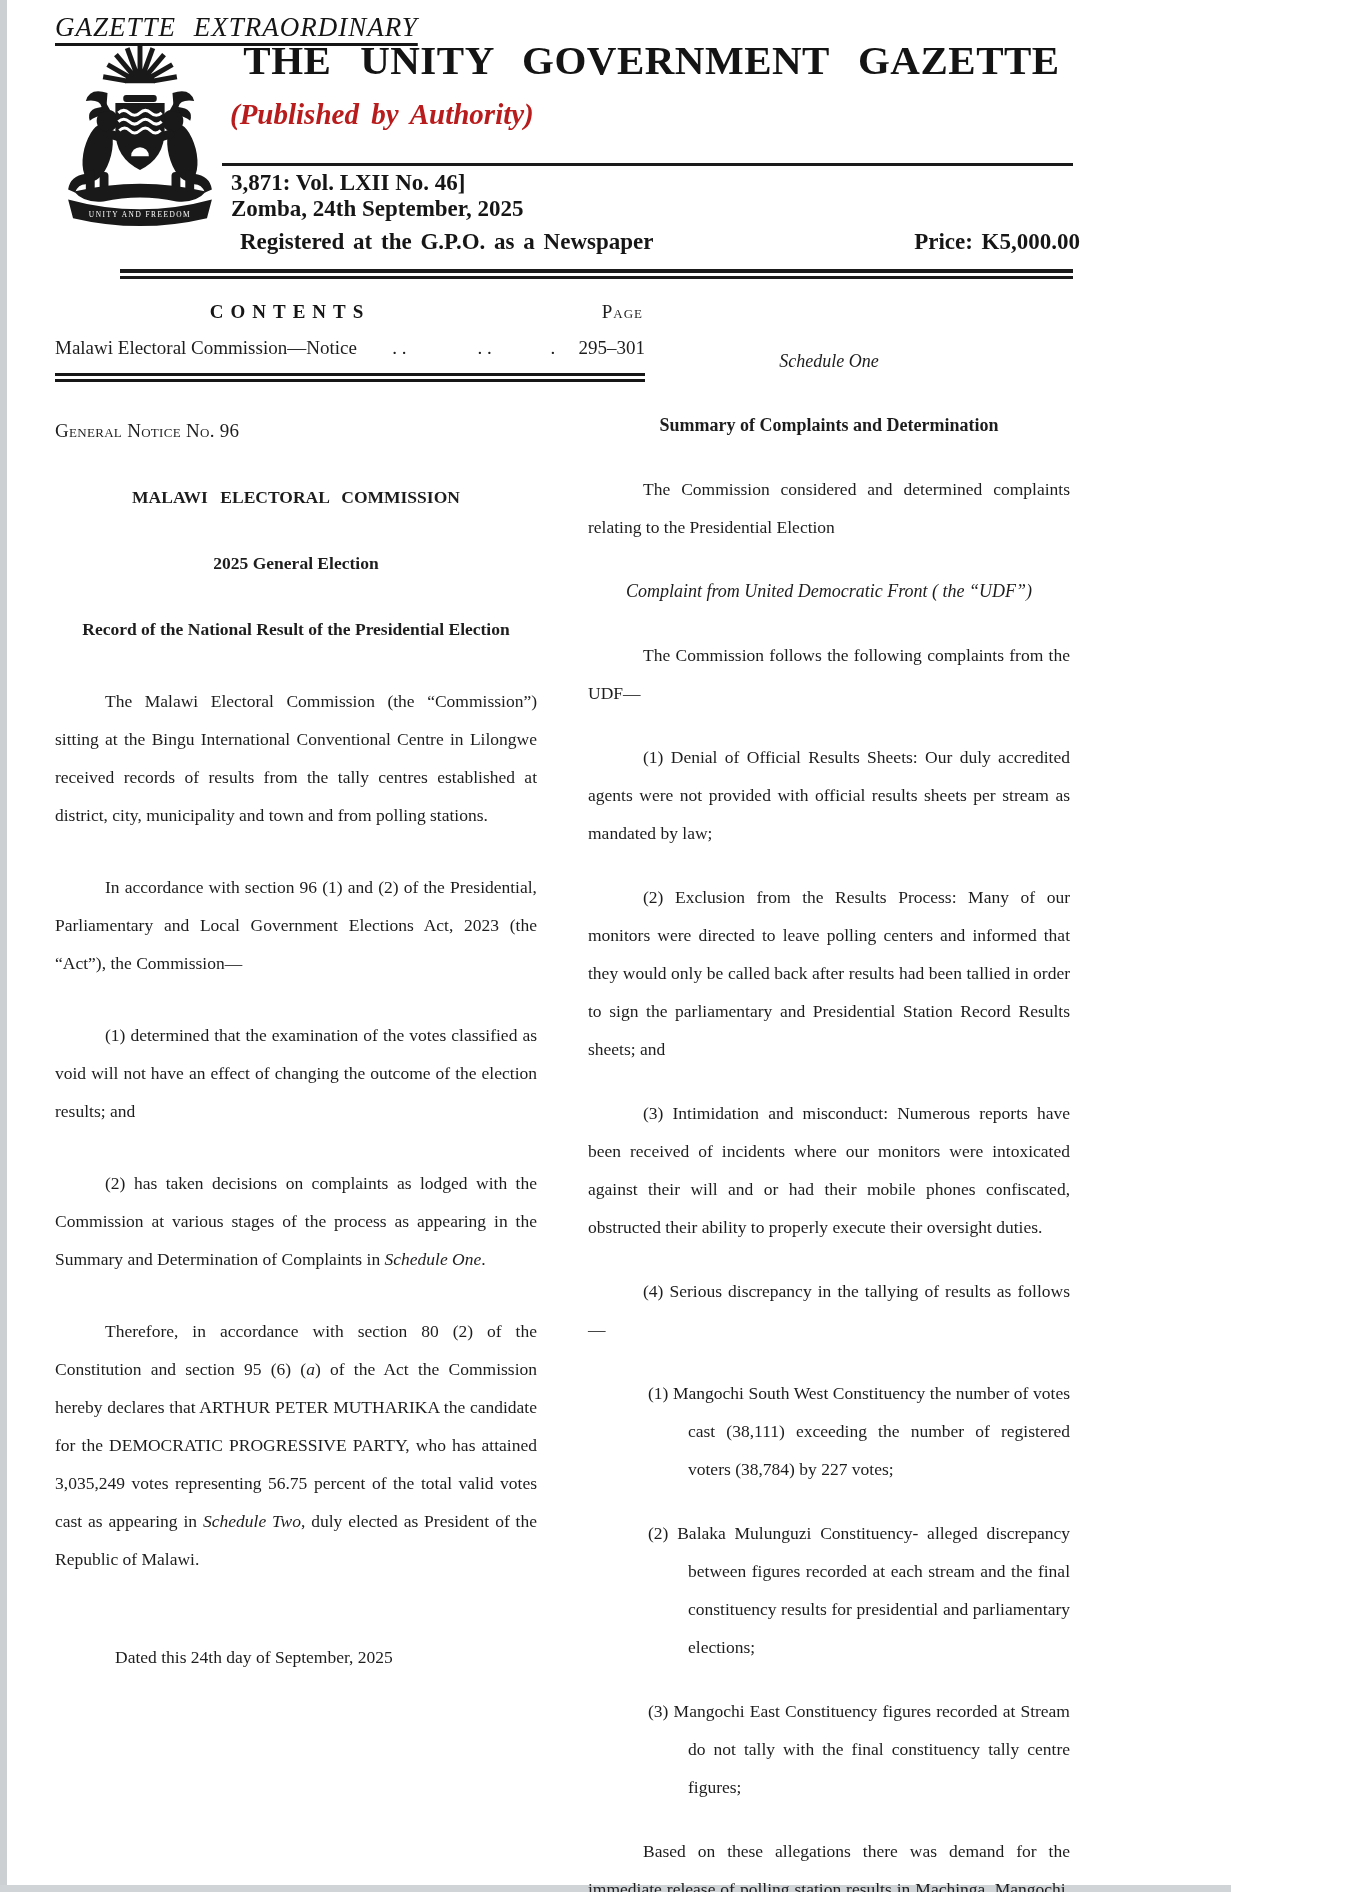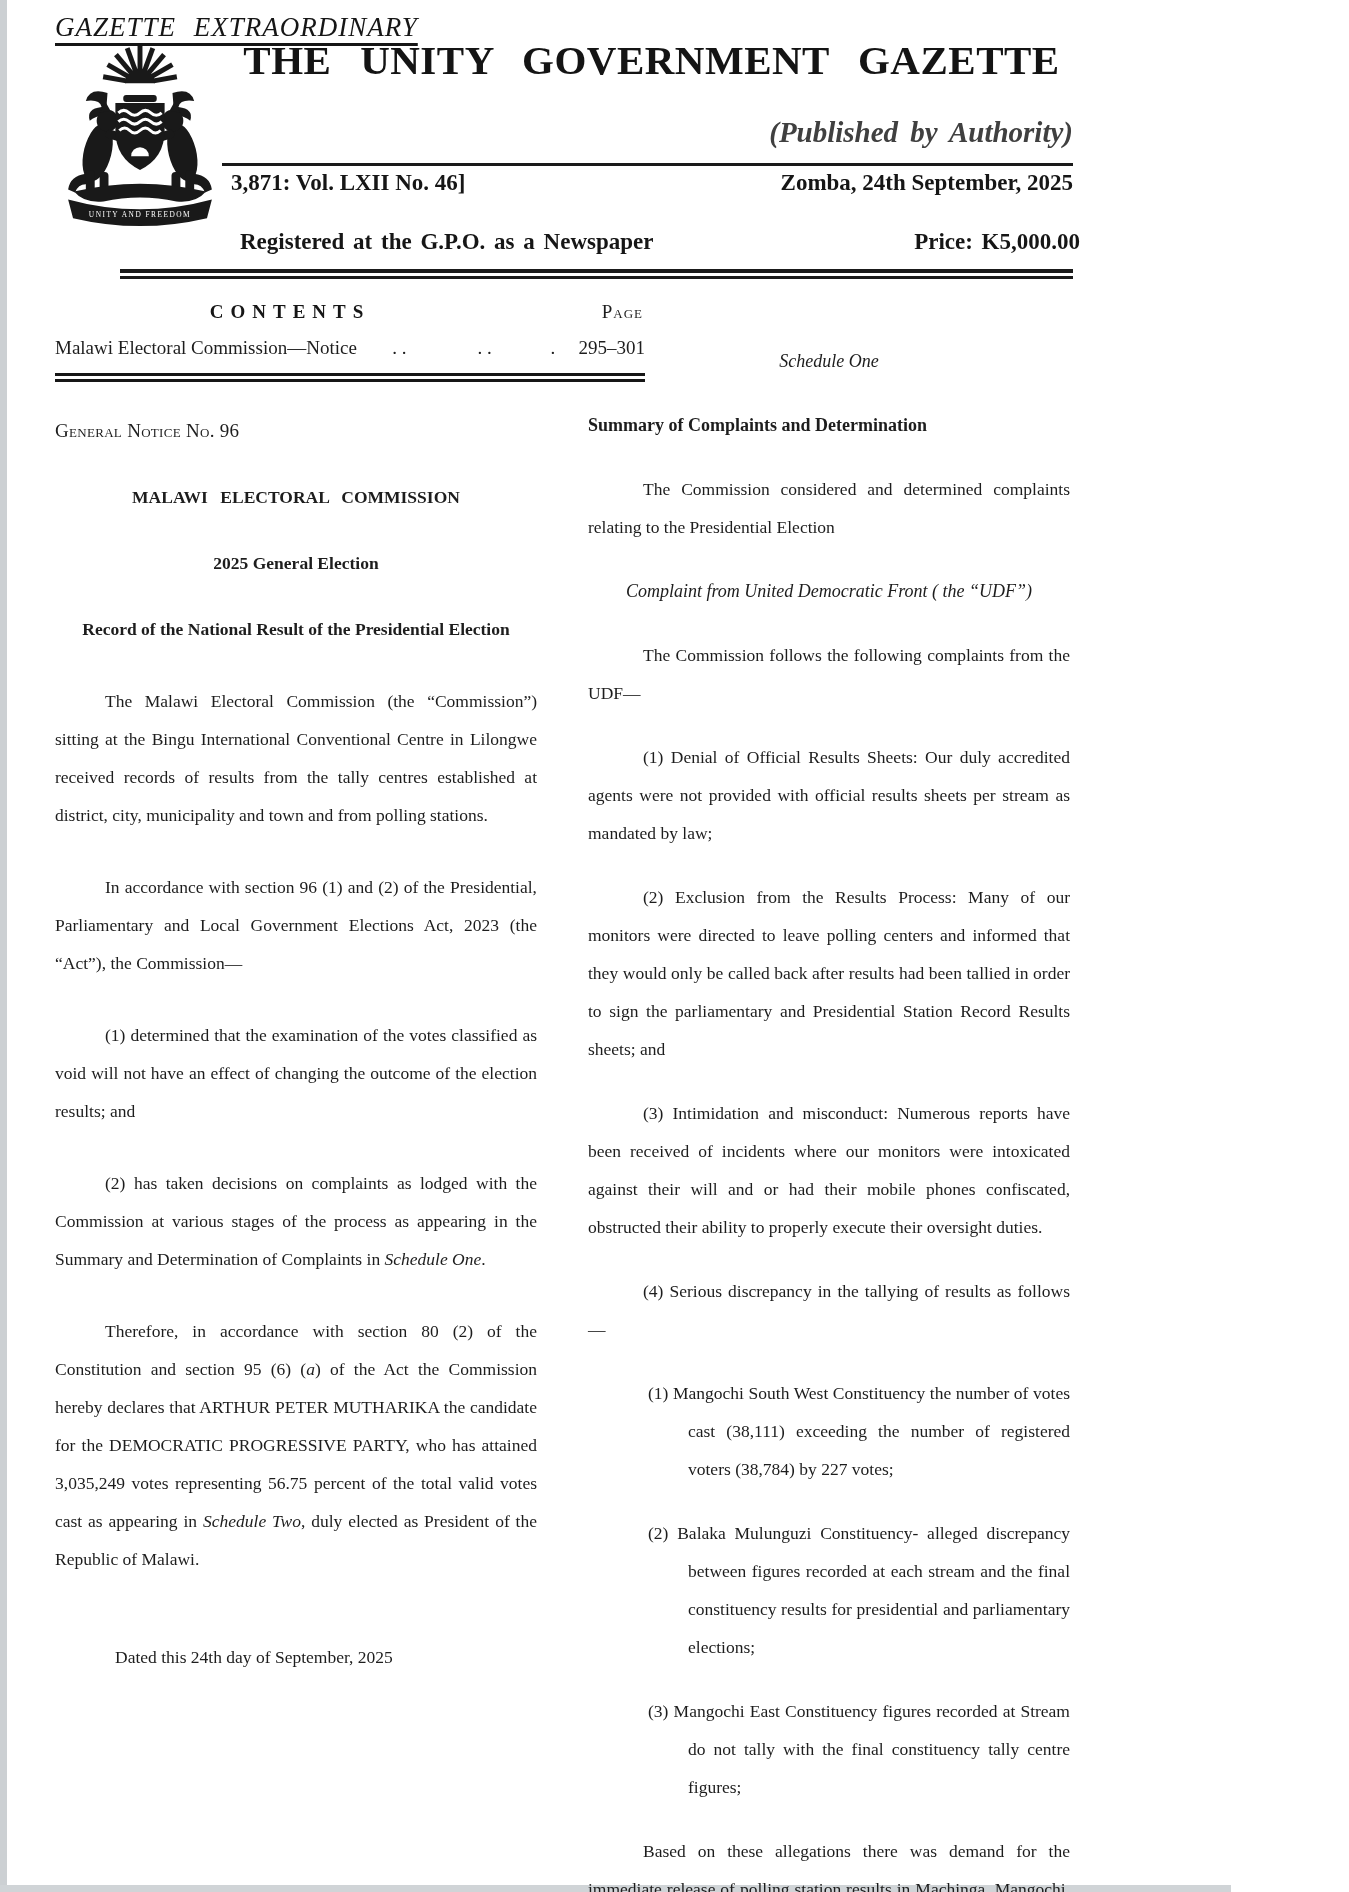--- a/index.html
+++ b/index.html
@@ -15,27 +15,27 @@
     position:absolute;left:55px;top:12px;font-style:italic;font-size:27px;color:#161616;
     letter-spacing:1px;word-spacing:10px;
     text-decoration:underline;text-decoration-thickness:2.5px;text-underline-offset:7px;
   }
   .arms{position:absolute;left:56px;top:36px;width:168px;height:193px;}
   .masthead-title{
     position:absolute;left:230px;width:843px;top:36px;text-align:center;
     font-weight:700;font-size:41px;color:#141414;letter-spacing:0.5px;word-spacing:18px;
   }
   .masthead-sub{
-    position:absolute;left:230px;width:843px;top:116px;text-align:right;
-    font-weight:700;font-style:italic;font-size:29px;color:#404040;word-spacing:5px;
+    position:absolute;left:230px;width:843px;top:98px;text-align:left;
+    font-weight:700;font-style:italic;font-size:29px;color:#b91c1c;word-spacing:5px;
   }
   .rule-thin{position:absolute;left:222px;top:163px;width:851px;height:3px;background:#1a1a1a;}
   .issue-row{
     position:absolute;left:231px;width:842px;top:170px;display:flex;justify-content:space-between;
-    font-weight:700;font-size:23px;color:#161616;
+    font-weight:700;font-size:23px;color:#161616;flex-direction:column;
   }
   .reg-row{
     position:absolute;left:240px;width:840px;top:229px;display:flex;justify-content:space-between;
     font-weight:700;font-size:23px;color:#161616;word-spacing:3px;
   }
   .rule-thick{
     position:absolute;left:120px;width:953px;top:269px;height:10px;box-sizing:border-box;
     border-top:4px solid #1a1a1a;border-bottom:3px solid #1a1a1a;
   }
 
@@ -52,21 +52,21 @@
   .left-body{margin-top:30px;width:482px;font-size:17.5px;line-height:38px;text-align:justify;}
   .notice-no{font-variant:small-caps;font-size:19px;letter-spacing:0.3px;text-align:left;}
   .lb-center{text-align:center;font-weight:700;margin-top:28px;text-indent:0;}
   .authority-head{text-align:center;font-weight:700;margin-top:28px;}
   .para{margin-top:34px;text-indent:50px;}
   .dated{margin-top:60px;text-indent:60px;text-align:left;}
 
   
   .col-right{position:absolute;left:588px;top:342px;width:482px;font-size:17.5px;line-height:38px;text-align:justify;}
   .rc-center-i{text-align:center;font-style:italic;font-size:18px;}
-  .rc-center-b{font-weight:700;font-size:18px;margin-top:26px;}
+  .rc-center-b{text-align:center;font-weight:700;font-size:18px;margin-top:26px;}
   .rpara{margin-top:26px;text-indent:55px;}
   .rhead-i{margin-top:26px;text-align:center;font-style:italic;font-size:18px;}
   .sub-item{margin-top:26px;padding-left:100px;text-indent:-40px;}
 </style>
 </head>
 <body>
 
 <div class="page">
   <div class="edge-left"></div>
   <div class="edge-bottom"></div>

